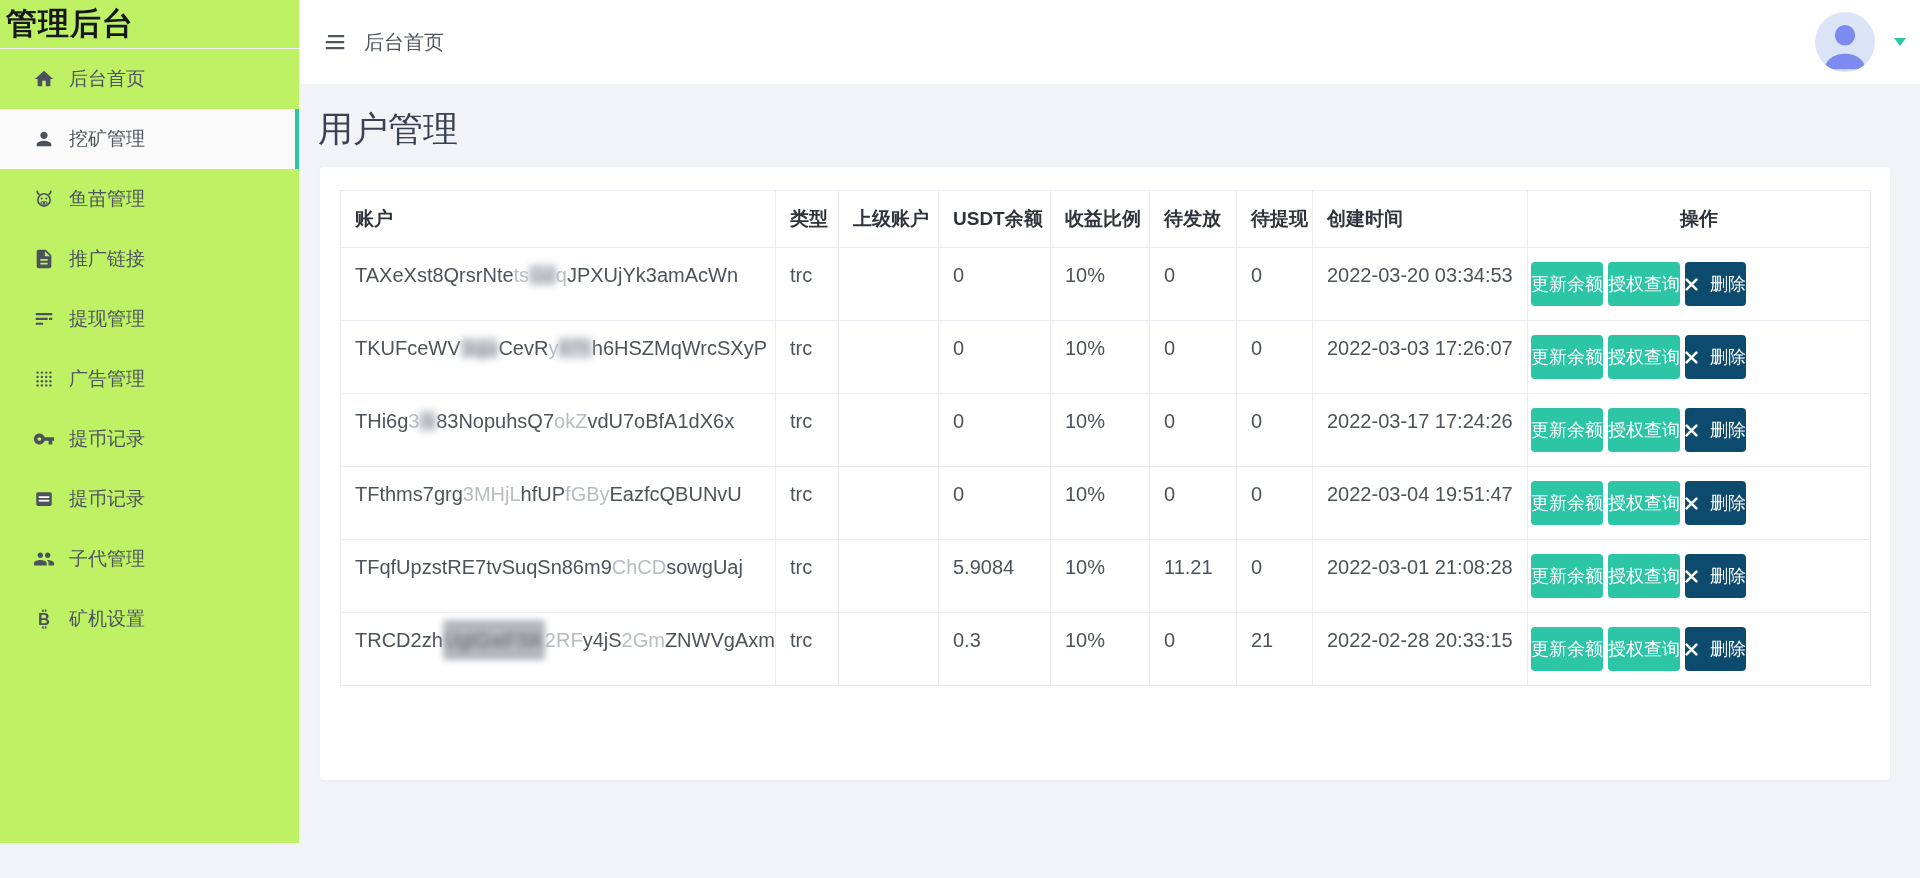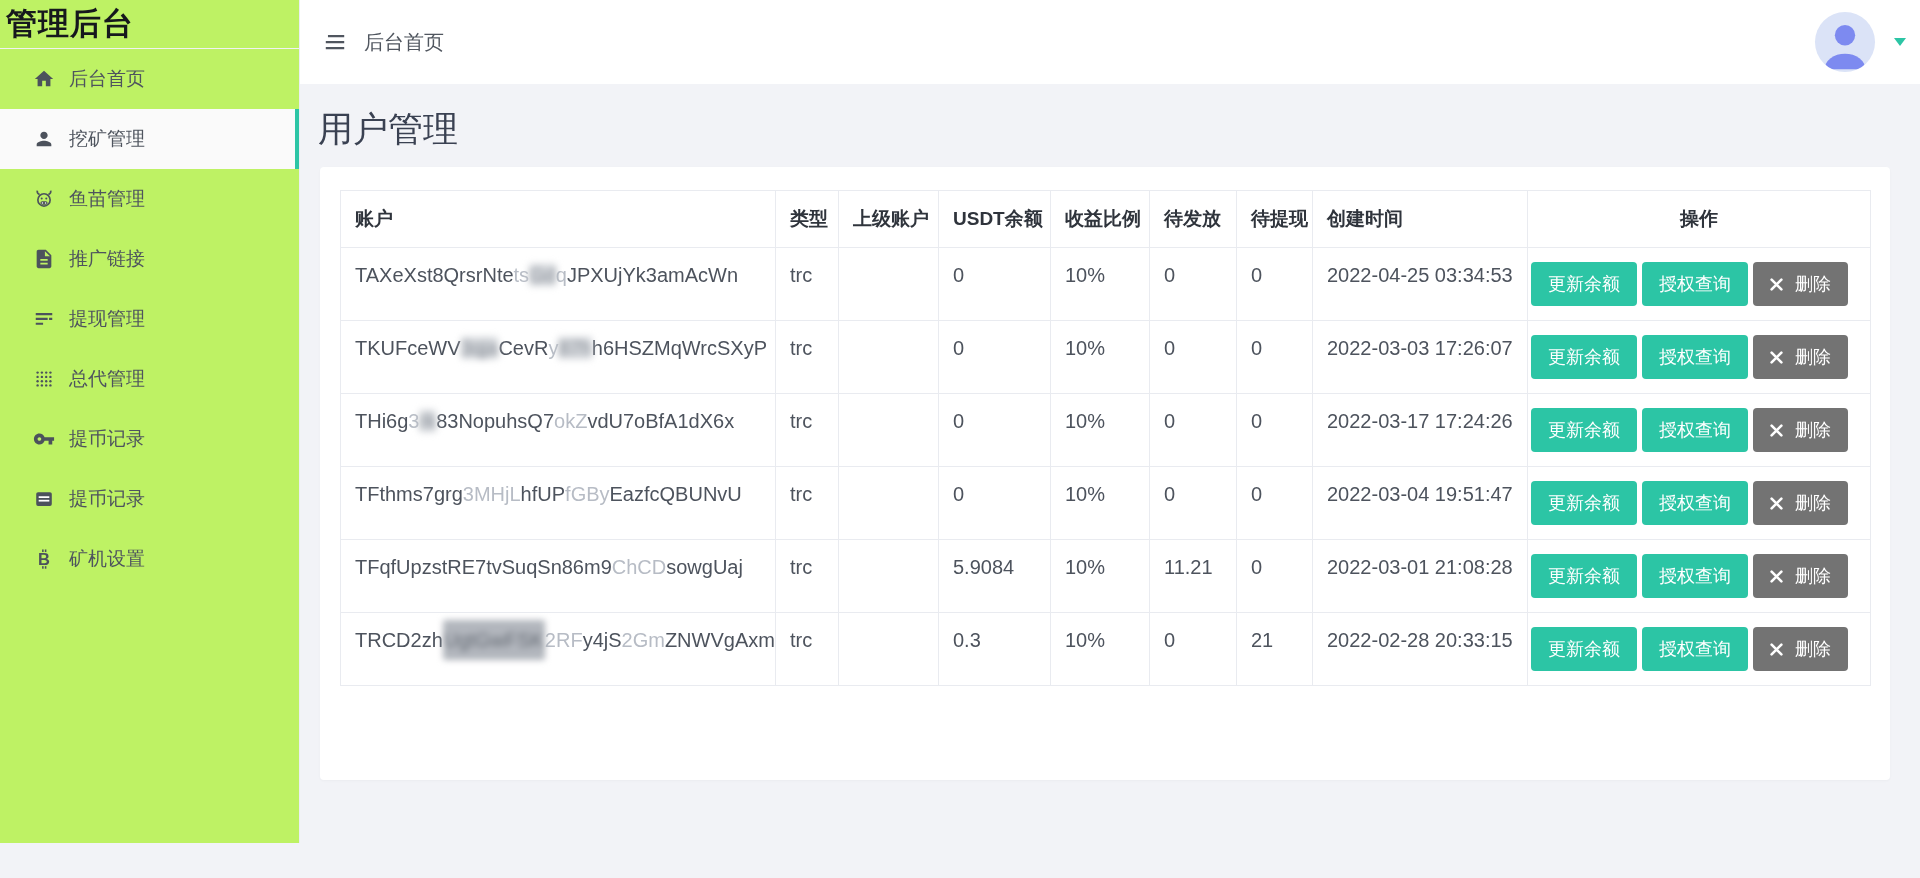--- a/index.html
+++ b/index.html
@@ -63,27 +63,27 @@
   th.center { text-align:center; padding:0; }
   td {
     height:73px; vertical-align:top; padding:16px 4px 0 14px;
     font-size:20px; color:#4d535d; white-space:nowrap; overflow:hidden;
   }
   td.actions { vertical-align:middle; padding:0 0 0 3px; }
   .seg-f { color:#b7bcc5; }
   .seg-b { color:#878d96; filter:blur(3.5px); background:#d4d7db; border-radius:2px; }
   .seg-bh { color:#666c75; filter:blur(3px); background:#b2b6bd; padding:9px 1px; border-radius:2px; }
   .btn {
-    display:inline-block; height:44px; line-height:44px; padding:0 17px;
+    display:inline-block; height:44px; line-height:44px; padding:0 0;
     border:none; border-radius:4px; color:#fff; font-size:18px;
     margin-right:5px; cursor:pointer; vertical-align:middle;
     font-family:"Liberation Sans","DejaVu Sans",sans-serif; white-space:nowrap;
   }
   .btn-teal { background:#2cc5a5; }
-  .btn-red  { background:#737373; }
+  .btn-red  { background:#0c4a6e; }
   .btn-red svg { margin-right:7px; vertical-align:-1px; }
 </style>
 </head>
 <body>
 
 <div class="sidebar">
   <div class="sidebar-header">管理后台</div>
   <div>
       <div class="sidebar-item">
         <span class="s-icon">
@@ -149,39 +149,47 @@
               <circle cx="9.7" cy="14.4" r="1.3"></circle>
               <circle cx="14.4" cy="14.4" r="1.3"></circle>
               <circle cx="19" cy="14.4" r="1.3"></circle>
               <circle cx="5" cy="19" r="1.3"></circle>
               <circle cx="9.7" cy="19" r="1.3"></circle>
               <circle cx="14.4" cy="19" r="1.3"></circle>
               <circle cx="19" cy="19" r="1.3"></circle>
             </g>
           </svg>
         </span>
-        <span class="s-label">总代管理</span>
+        <span class="s-label">广告管理</span>
       </div>
       <div class="sidebar-item">
         <span class="s-icon">
           <svg viewBox="0 0 24 24">
             <path fill="currentColor" d="M12.65 10C11.83 7.67 9.61 6 7 6c-3.31 0-6 2.69-6 6s2.69 6 6 6c2.61 0 4.83-1.67 5.65-4H17v4h4v-4h2v-4H12.65zM7 14c-1.1 0-2-.9-2-2s.9-2 2-2 2 .9 2 2-.9 2-2 2z"></path>
           </svg>
         </span>
         <span class="s-label">提币记录</span>
       </div>
       <div class="sidebar-item">
         <span class="s-icon">
           <svg viewBox="0 0 24 24">
             <rect x="3.5" y="4.5" width="17" height="15" rx="2" fill="currentColor"></rect>
             <rect x="6.2" y="9" width="11.6" height="1.9" fill="#fff"></rect>
             <rect x="6.2" y="12.9" width="11.6" height="1.9" fill="#fff"></rect>
           </svg>
         </span>
         <span class="s-label">提币记录</span>
+      </div>
+      <div class="sidebar-item">
+        <span class="s-icon">
+          <svg viewBox="0 0 24 24">
+            <path fill="currentColor" d="M16 11c1.66 0 2.99-1.34 2.99-3S17.66 5 16 5c-1.66 0-3 1.34-3 3s1.34 3 3 3zm-8 0c1.66 0 2.99-1.34 2.99-3S9.66 5 8 5C6.34 5 5 6.34 5 8s1.34 3 3 3zm0 2c-2.33 0-7 1.17-7 3.5V19h14v-2.5c0-2.33-4.67-3.5-7-3.5zm8 0c-.29 0-.62.02-.97.05 1.16.84 1.97 1.97 1.97 3.45V19h6v-2.5c0-2.33-4.67-3.5-7-3.5z"></path>
+          </svg>
+        </span>
+        <span class="s-label">子代管理</span>
       </div>
       <div class="sidebar-item">
         <span class="s-icon">
           <svg viewBox="0 0 24 24">
             <text x="12" y="18" text-anchor="middle" font-size="18" font-weight="bold" font-family="Liberation Sans, DejaVu Sans, sans-serif" fill="currentColor">B</text>
             <rect x="9.9" y="1.6" width="1.7" height="2.8" fill="currentColor"></rect>
             <rect x="12.9" y="1.6" width="1.7" height="2.8" fill="currentColor"></rect>
             <rect x="9.9" y="19.8" width="1.7" height="2.8" fill="currentColor"></rect>
             <rect x="12.9" y="19.8" width="1.7" height="2.8" fill="currentColor"></rect>
           </svg>
@@ -245,21 +253,21 @@
         </thead>
       <tbody>
           <tr>
             <td><span>TAXeXst8QrsrNte</span><span class="seg-f">ts</span><span class="seg-b">Gd</span><span class="seg-f">q</span><span>JPXUjYk3amAcWn</span></td>
             <td>trc</td>
             <td></td>
             <td>0</td>
             <td>10%</td>
             <td>0</td>
             <td>0</td>
-            <td>2022-04-25 03:34:53</td>
+            <td>2022-03-20 03:34:53</td>
             <td class="actions"><button class="btn btn-teal">更新余额</button><button class="btn btn-teal">授权查询</button><button class="btn btn-red"><span><svg width="13" height="13" viewBox="0 0 12 12">
                     <path d="M1.5 1.5 L10.5 10.5 M10.5 1.5 L1.5 10.5" stroke="#fff" stroke-width="2.4" stroke-linecap="round"></path>
                   </svg></span><span> 删除</span></button></td>
           </tr>
           <tr>
             <td><span>TKUFceWV</span><span class="seg-b">3qja</span><span>CevR</span><span class="seg-f">y</span><span class="seg-b">87h</span><span>h6HSZMqWrcSXyP</span></td>
             <td>trc</td>
             <td></td>
             <td>0</td>
             <td>10%</td>

